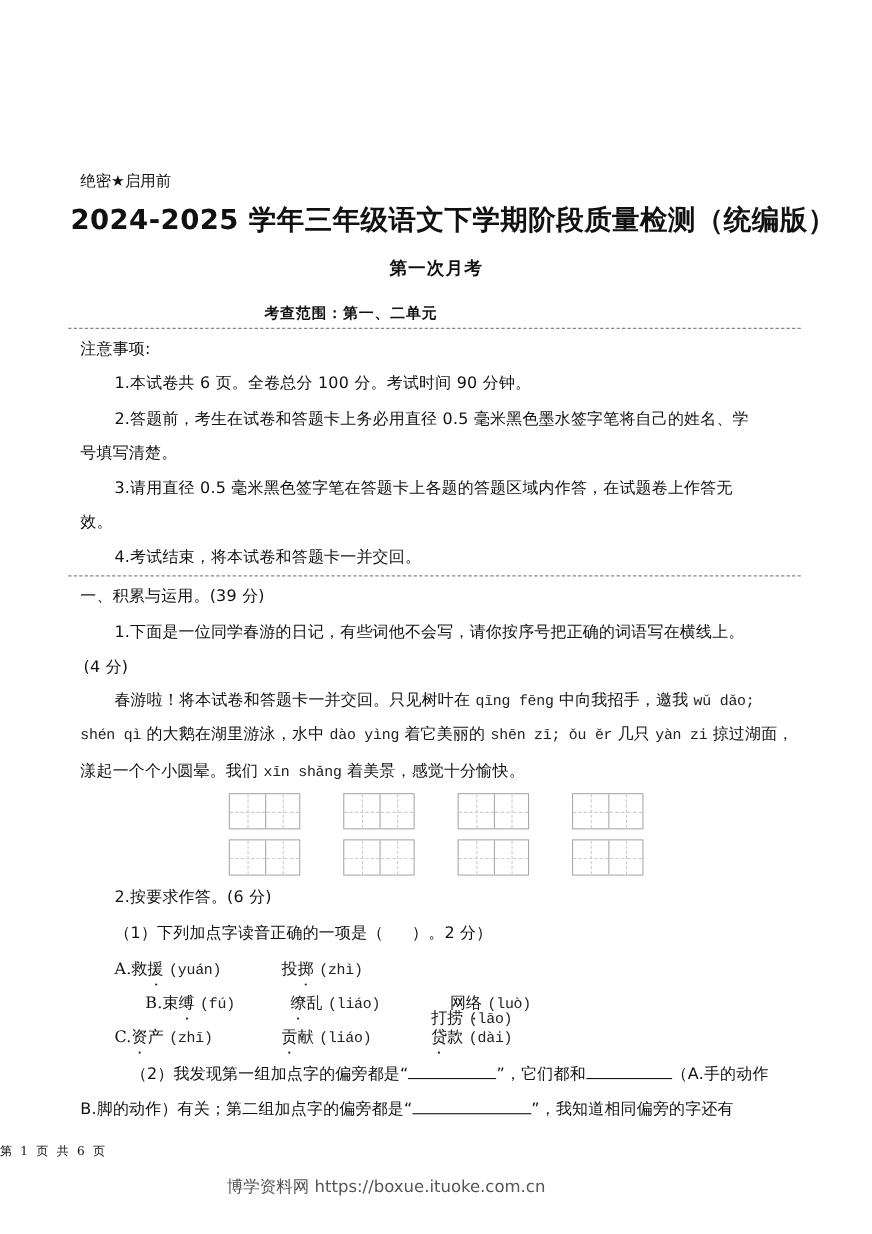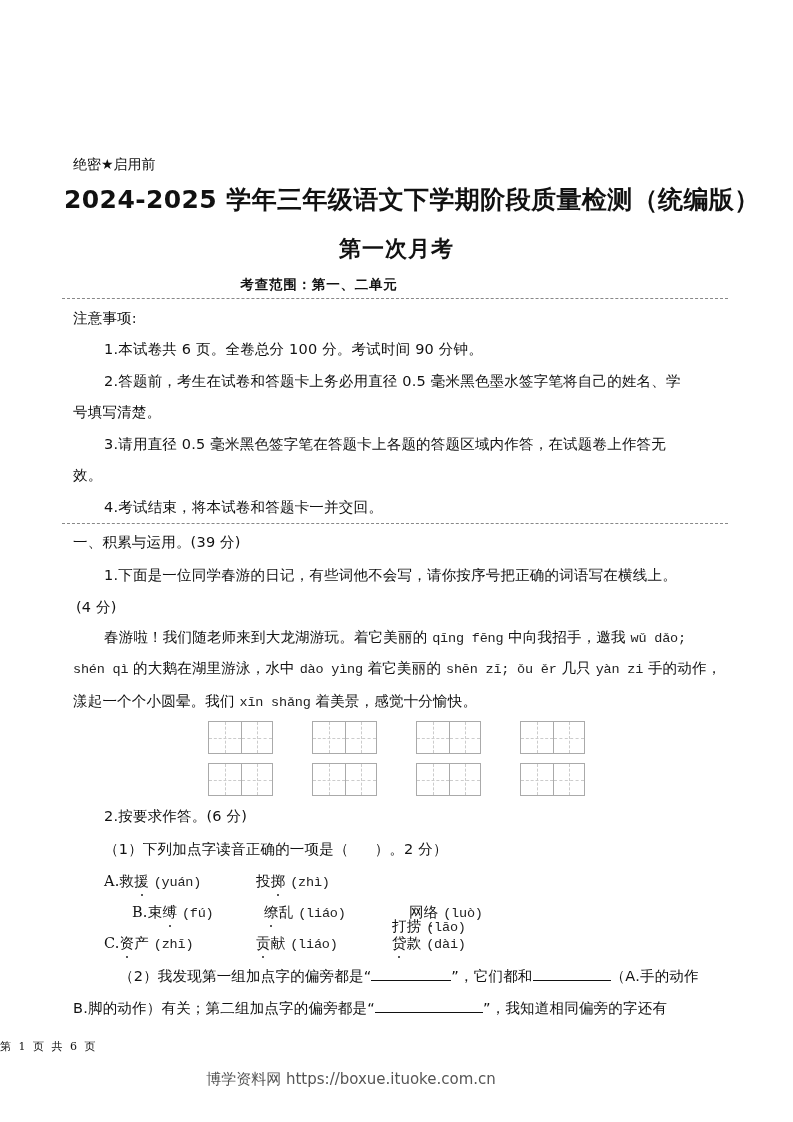--- a/index.html
+++ b/index.html
@@ -18,44 +18,44 @@
   .grid-cell { position:relative; width:50%; height:100%; box-sizing:border-box; }
   .grid-cell + .grid-cell { border-left:1.5px solid #aaa; }
   .grid-cell::before { content:""; position:absolute; left:50%; top:0; bottom:0; border-left:1px dashed #ccc; }
   .grid-cell::after { content:""; position:absolute; top:50%; left:0; right:0; border-top:1px dashed #ccc; }
 </style>
 </head>
 <body>
 
 <div class="abs sans" style="left:73px; top:156px; font-size:14px;">绝密★启用前</div>
 <div class="abs sans" style="left:64px; top:183px; font-size:25px; font-weight:bold; letter-spacing:0.4px;">2024-2025 学年三年级语文下学期阶段质量检测（统编版）</div>
-<div class="abs serif" style="left:0; width:793px; text-align:center; top:234px; font-size:22px; font-weight:bold; letter-spacing:1px;">第一次月考</div>
+<div class="abs serif" style="left:0; width:793px; text-align:center; top:234px; font-size:16px; font-weight:bold; letter-spacing:1px;">第一次月考</div>
 <div class="abs serif" style="left:0; width:638px; text-align:center; top:276px; font-size:13.5px; font-weight:bold; letter-spacing:0.8px;">考查范围：第一、二单元</div>
 
 <div class="dashed" style="top:298px;"></div>
 
 <div class="abs sans body-line" style="left:73px; top:308px;">注意事项:</div>
 <div class="abs sans body-line" style="left:104px; top:339px;">1.本试卷共 6 页。全卷总分 100 分。考试时间 90 分钟。</div>
 <div class="abs sans body-line" style="left:104px; top:371px;">2.答题前，考生在试卷和答题卡上务必用直径 0.5 毫米黑色墨水签字笔将自己的姓名、学</div>
 <div class="abs sans body-line" style="left:73px; top:402px;">号填写清楚。</div>
 <div class="abs sans body-line" style="left:104px; top:434px;">3.请用直径 0.5 毫米黑色签字笔在答题卡上各题的答题区域内作答，在试题卷上作答无</div>
 <div class="abs sans body-line" style="left:73px; top:465px;">效。</div>
 <div class="abs sans body-line" style="left:104px; top:497px;">4.考试结束，将本试卷和答题卡一并交回。</div>
 
 <div class="dashed" style="top:523px;"></div>
 
 <div class="abs sans body-line" style="left:73px; top:532px;">一、积累与运用。(39 分)</div>
 <div class="abs sans body-line" style="left:104px; top:565px;">1.下面是一位同学春游的日记，有些词他不会写，请你按序号把正确的词语写在横线上。</div>
 <div class="abs sans body-line" style="left:76px; top:597px;">(4 分)</div>
 
 <div class="abs sans body-line" style="left:104px; top:627px;">
-  <span>春游啦！我们随老师来到大龙湖游玩。着它美丽的 </span><span class="py">qīng fēng</span><span> 中向我招手，邀我 </span><span class="py">wǔ dǎo</span><span class="py">;</span>
+  <span>春游啦！将本试卷和答题卡一并交回。只见树叶在 </span><span class="py">qīng fēng</span><span> 中向我招手，邀我 </span><span class="py">wǔ dǎo</span><span class="py">;</span>
 </div>
 <div class="abs sans body-line" style="left:73px; top:658px;">
-  <span class="py">shén qì</span><span> 的大鹅在湖里游泳，水中 </span><span class="py">dào yìng</span><span> 着它美丽的 </span><span class="py">shēn zī</span><span class="py">; </span><span class="py">ǒu ěr</span><span> 几只 </span><span class="py">yàn zi</span><span> 手的动作，</span>
+  <span class="py">shén qì</span><span> 的大鹅在湖里游泳，水中 </span><span class="py">dào yìng</span><span> 着它美丽的 </span><span class="py">shēn zī</span><span class="py">; </span><span class="py">ǒu ěr</span><span> 几只 </span><span class="py">yàn zi</span><span> 掠过湖面，</span>
 </div>
 <div class="abs sans body-line" style="left:73px; top:691px;">
   <span>漾起一个个小圆晕。我们 </span><span class="py">xīn shǎng</span><span> 着美景，感觉十分愉快。</span>
 </div>
 
 <div>
   <div class="grid-group" style="left:208px; top:721px;">
       <div class="grid-cell"></div>
       <div class="grid-cell"></div>
     </div>

